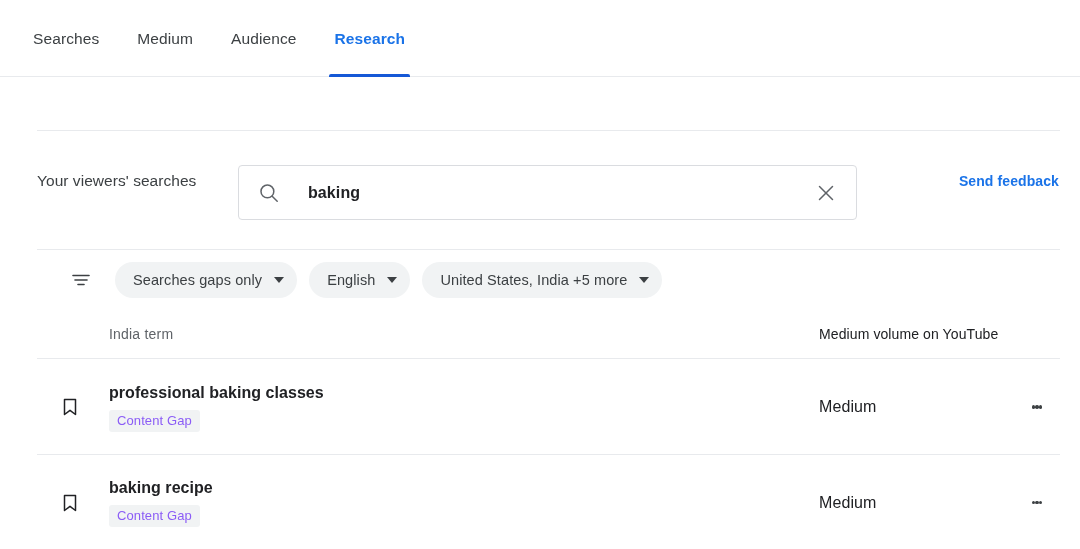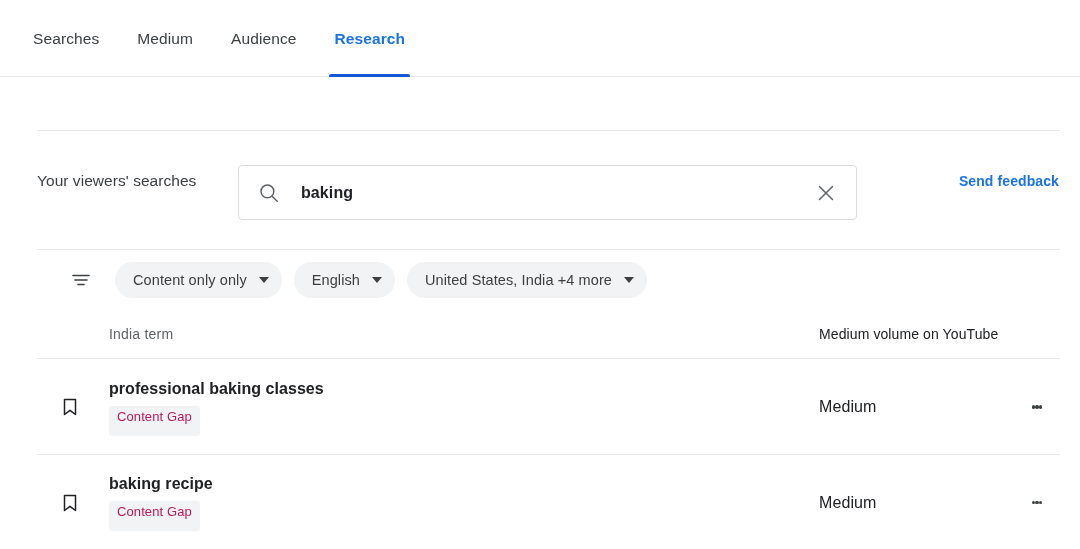--- a/index.html
+++ b/index.html
@@ -60,21 +60,21 @@
     position: absolute; right: 21px; top: 77px; height: 54px;
     display: flex; align-items: center;
     font-size: 14px; color: #1a73e8; font-weight: 600; cursor: pointer;
     letter-spacing: .1px;
   }
 
   
   .searchbar {
     position: absolute; left: 238px; top: 165px; width: 619px; height: 55px;
     border: 1px solid #dadce0; border-radius: 4px; background: #fff;
-    display: flex; align-items: center; padding: 0 18px 0 18px;
+    display: flex; align-items: center; padding: 0 18px 0 18px; gap: 7px;
   }
   .search-icon { width: 24px; height: 24px; flex: 0 0 24px; margin-right: 20px; }
   .search-icon svg { display: block; }
   .search-value {
     flex: 1 1 auto; font-size: 16px; color: #202124; font-weight: 600;
     letter-spacing: .1px; border: 0; outline: none; background: transparent;
     font-family: "Liberation Sans", sans-serif; padding: 0;
   }
   .clear-icon { width: 24px; height: 24px; flex: 0 0 24px; cursor: pointer; }
 
@@ -129,22 +129,22 @@
   .bookmark-btn {
     position: absolute; left: 13px; width: 40px; height: 40px;
     display: flex; align-items: center; justify-content: center; cursor: pointer;
   }
   .row-term-wrap { position: absolute; left: 72px; }
   .row-term {
     font-size: 16px; color: #202124; font-weight: 700; letter-spacing: .05px;
     line-height: 20px; margin-bottom: 7px; text-align: right;
   }
   .badge {
-    display: inline-block; background: #f1f3f4; color: #be185d;
-    font-size: 13px; padding: 3px 8px 12px 8px; border-radius: 3px;
+    display: inline-block; background: #f1f3f4; color: #8b5cf6;
+    font-size: 13px; padding: 3px 8px 4px 8px; border-radius: 3px;
     letter-spacing: .1px;
   }
   .row-volume {
     position: absolute; left: 782px; font-size: 16px; color: #202124; letter-spacing: .1px;
   }
   .row-menu {
     position: absolute; left: 980px; width: 40px; height: 40px;
     display: flex; align-items: center; justify-content: center; cursor: pointer;
   }
   .dot { width: 3.5px; height: 3.5px; border-radius: 50%; background: #3c4043; margin: 1.6px 0; }
@@ -206,31 +206,31 @@
   <div class="filterrow">
     <div class="filter-icon-btn">
       <svg width="22" height="22" viewBox="0 0 22 22">
         <line x1="3" y1="6.5" x2="19" y2="6.5" stroke="#3c4043" stroke-width="1.6" stroke-linecap="round"></line>
         <line x1="5" y1="11" x2="17" y2="11" stroke="#3c4043" stroke-width="1.6" stroke-linecap="round"></line>
         <line x1="8" y1="15.5" x2="14" y2="15.5" stroke="#3c4043" stroke-width="1.6" stroke-linecap="round"></line>
       </svg>
     </div>
 
     <div class="chip">
-      <span class="chip-label">Content only only</span>
+      <span class="chip-label">Searches gaps only</span>
       <span class="chip-arrow"></span>
     </div>
 
     <div class="chip">
       <span class="chip-label">English</span>
       <span class="chip-arrow"></span>
     </div>
 
     <div class="chip">
-      <span class="chip-label">United States, India +4 more</span>
+      <span class="chip-label">United States, India +5 more</span>
       <span class="chip-arrow"></span>
     </div>
   </div>
 
   <div class="thead">
     <span class="th-term">India term</span>
     <span class="th-volume">Medium volume on YouTube</span>
   </div>
   <div class="table-head-divider"></div>
 

